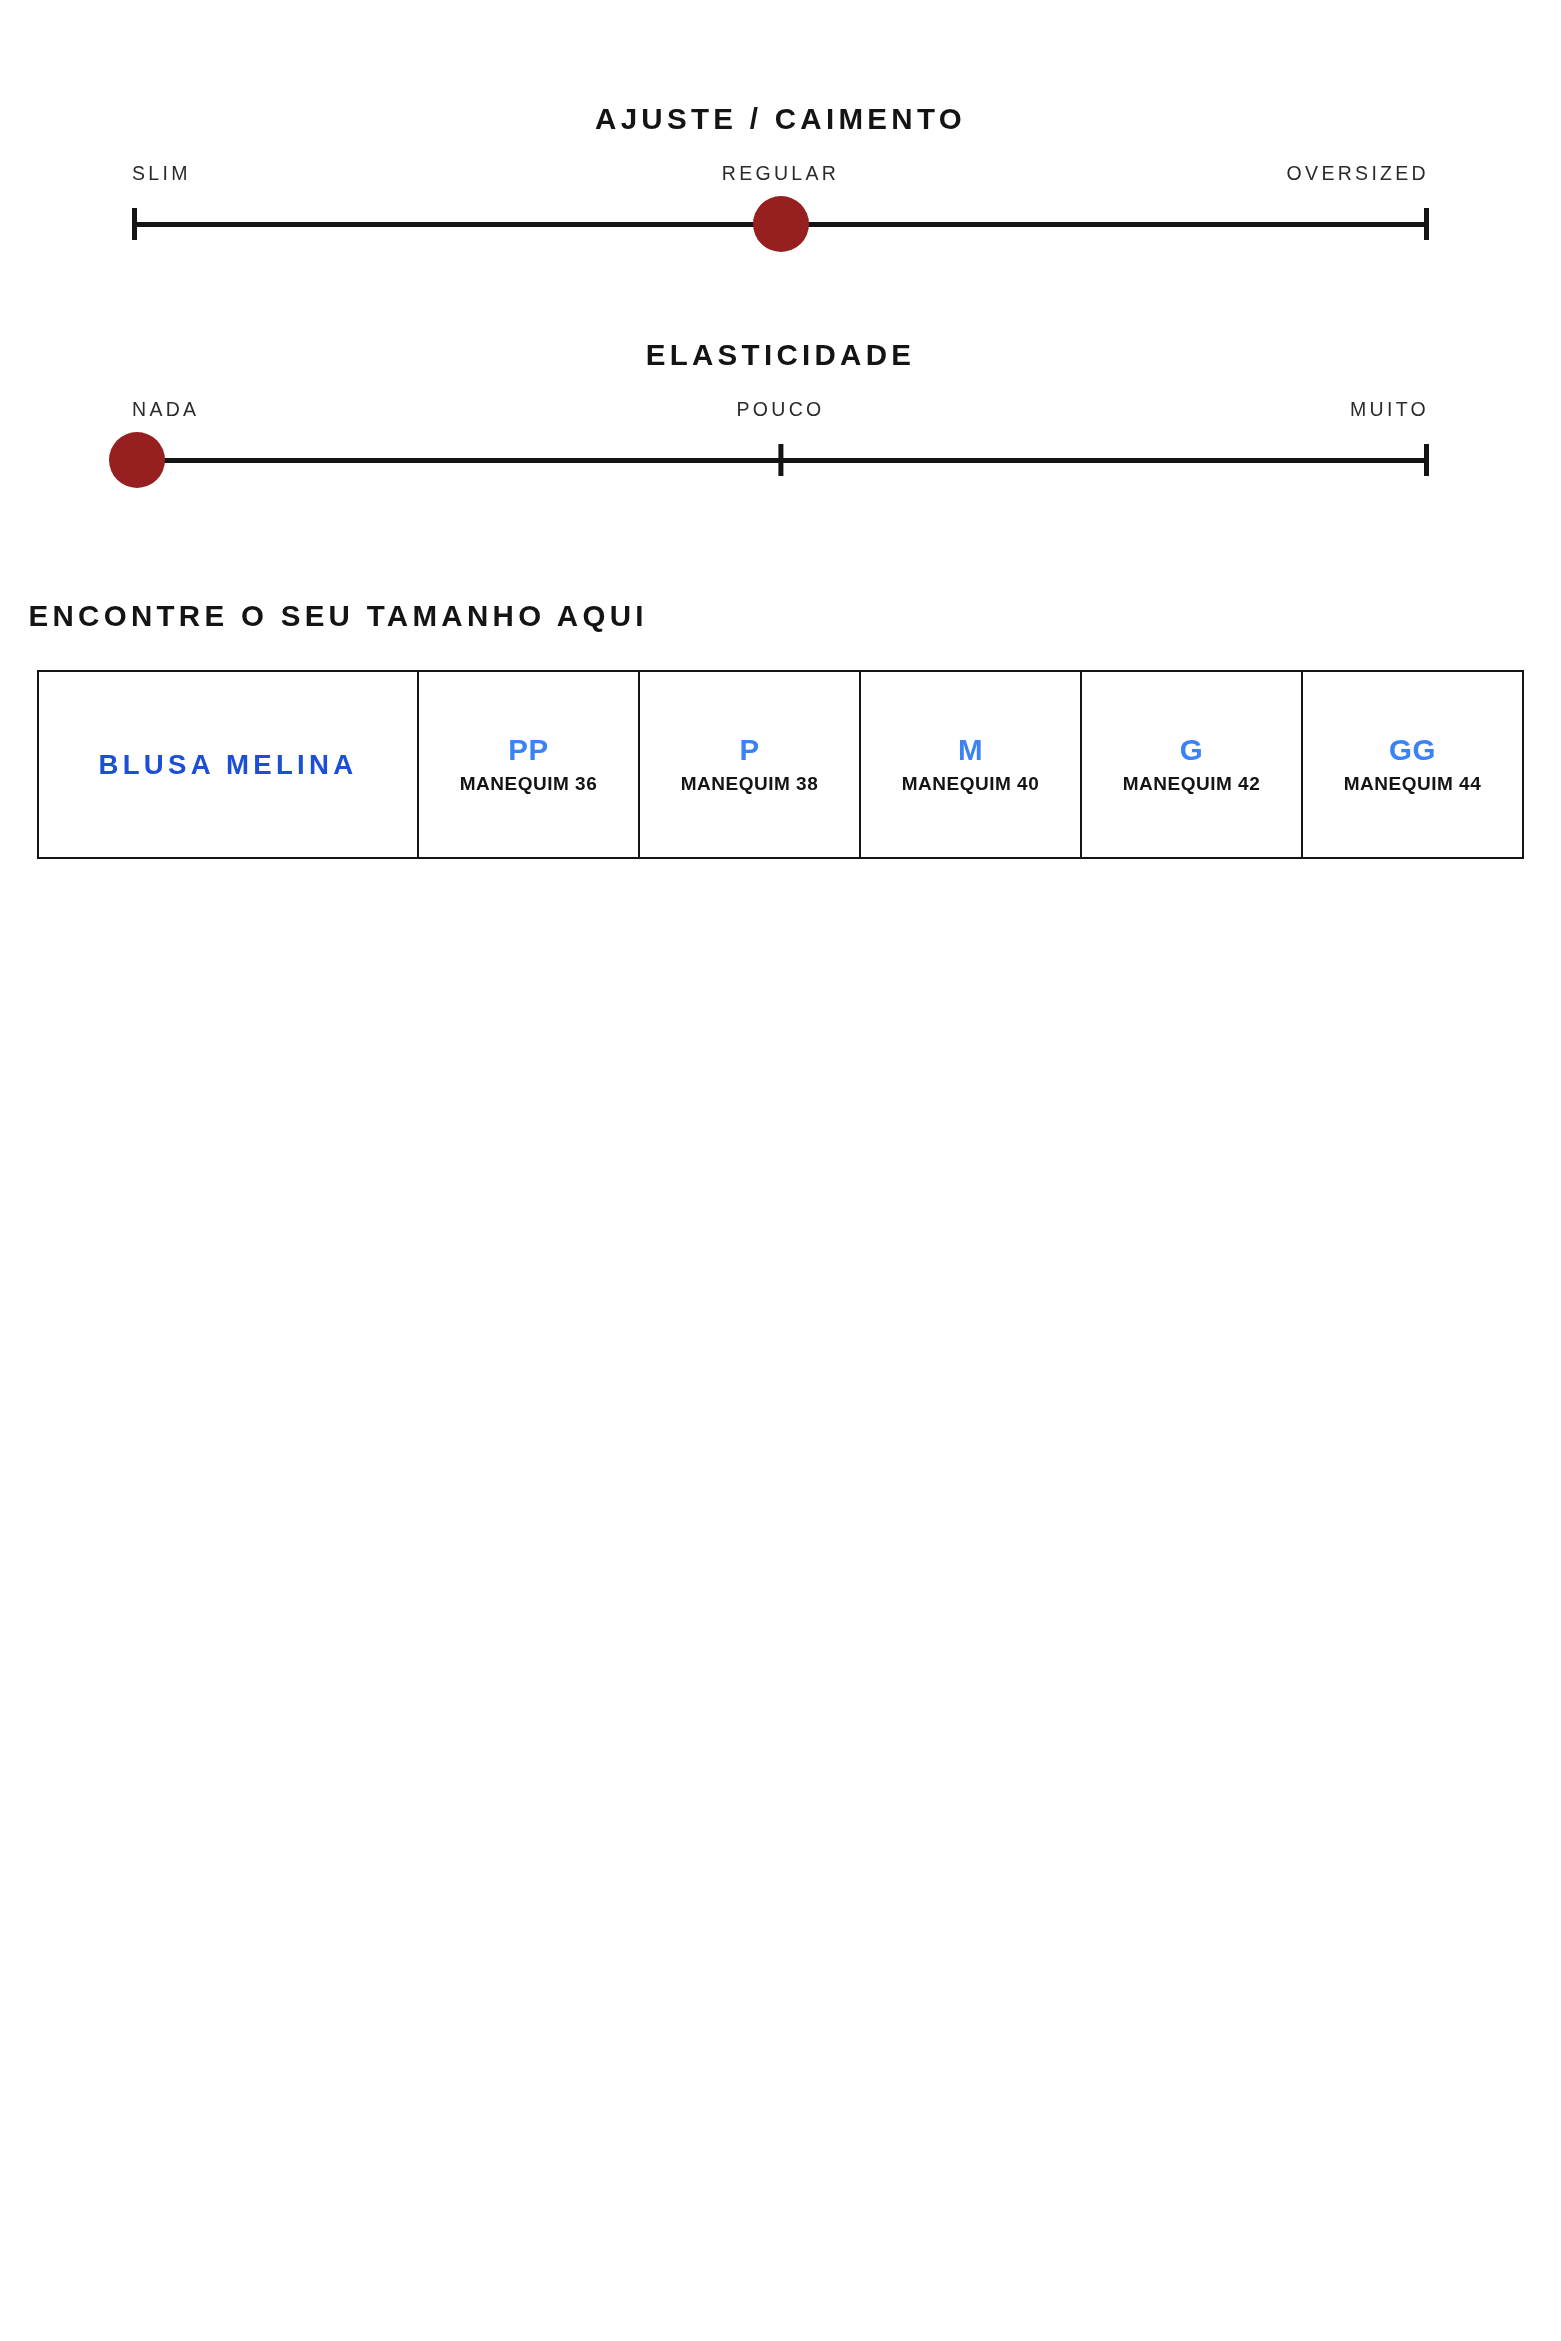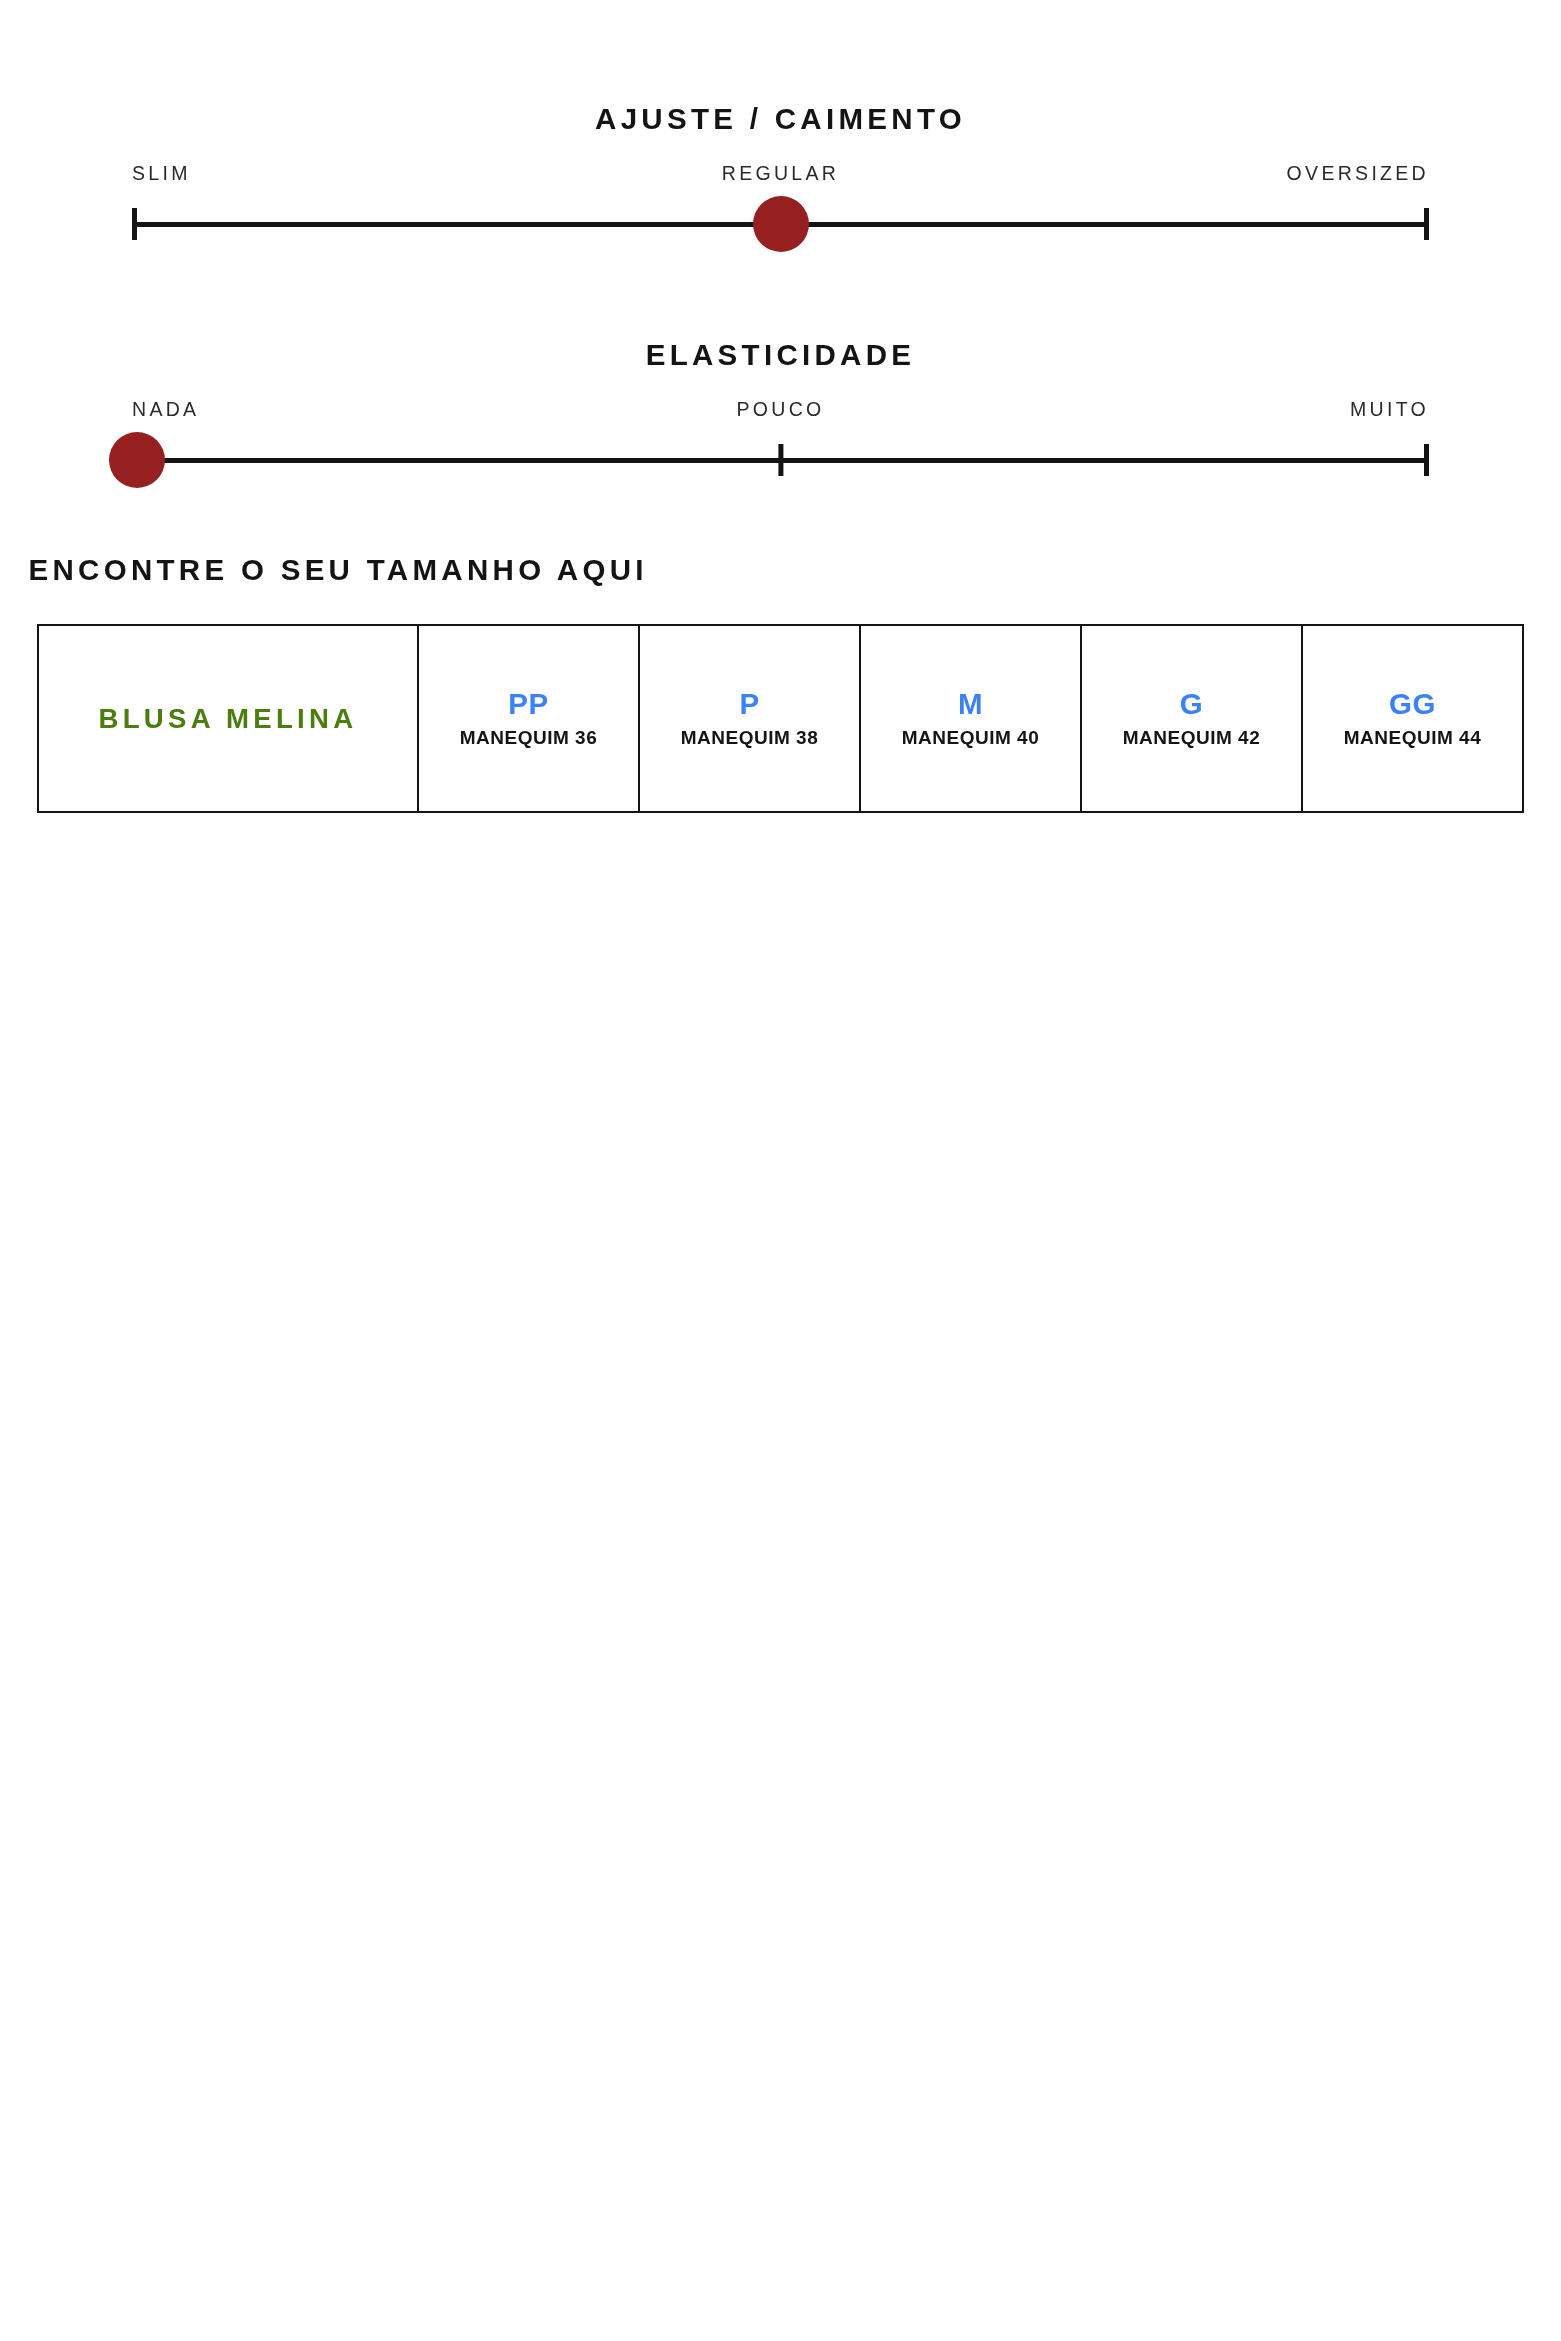--- a/index.html
+++ b/index.html
@@ -88,21 +88,21 @@
     width: 56px;
     height: 56px;
     border-radius: 50%;
     top: -5.7px;
   }
   .dot-left { left: -23px; }
   .dot-mid  { left: 50%; transform: translateX(-50%); }
 
   
   .table-heading {
-    margin-top: 72px;
+    margin-top: 118px;
     margin-left: 28.5px;
     font-size: 29.5px;
     font-weight: bold;
     letter-spacing: 4.3px;
     color: #141414;
   }
 
   table.size-table {
     margin: 37px auto 0 auto;
     width: 1483px;
@@ -118,21 +118,21 @@
   .col-label { width: 380px; }
   .col-size  { width: 221px; }
 
   th.header-row-cell {
     height: 185px;
   }
   .product-name {
     font-size: 27.6px;
     font-weight: bold;
     letter-spacing: 4.3px;
-    color: #4d7c0f;
+    color: #1d4ed8;
   }
   .size-letter {
     font-size: 29.5px;
     font-weight: bold;
     color: #3b82f6;
     letter-spacing: 0.5px;
     line-height: 1.1;
   }
   .size-manequim {
     font-size: 19px;

